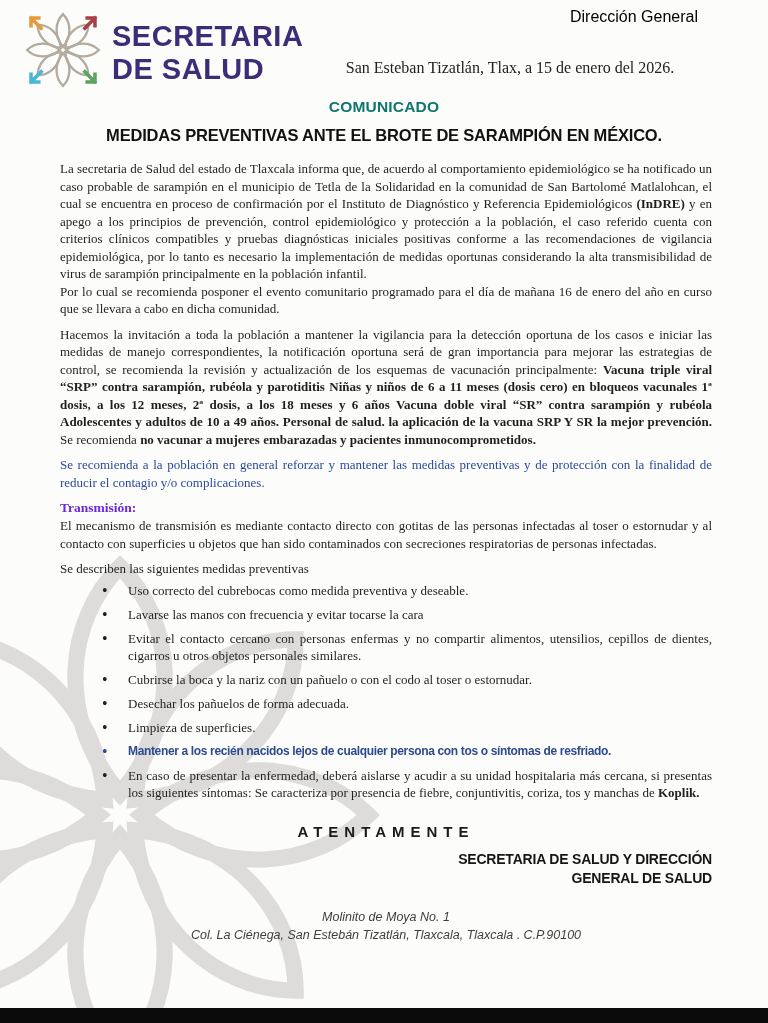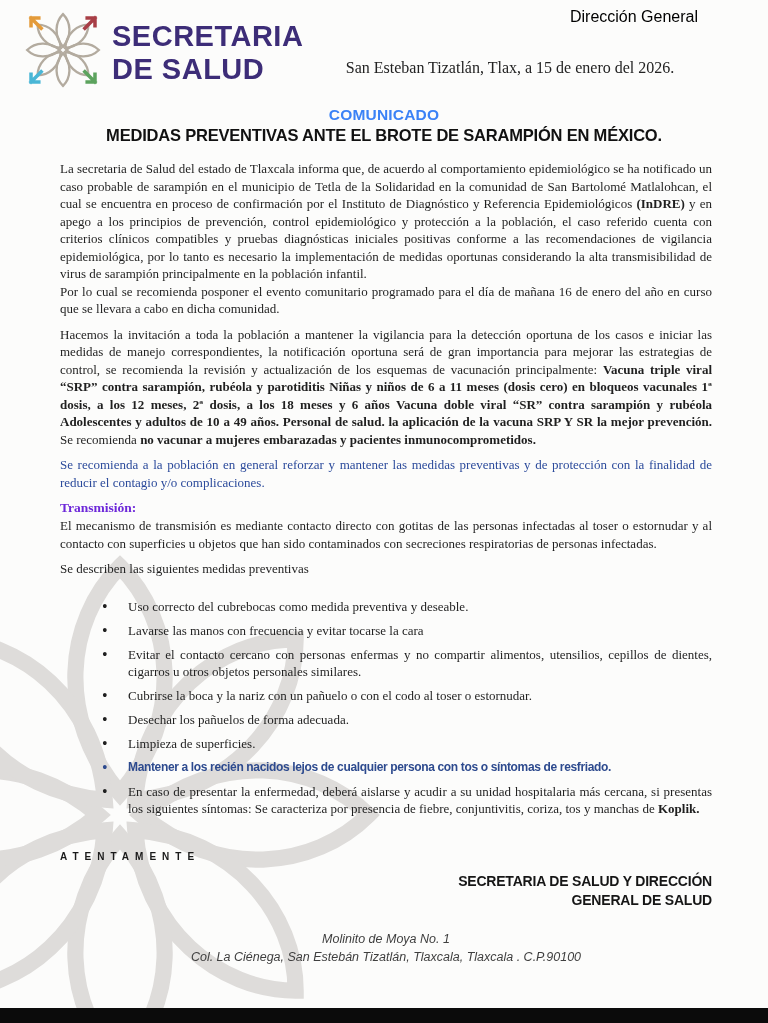--- a/index.html
+++ b/index.html
@@ -10,45 +10,45 @@
     font-family:"Liberation Serif", serif; color:#1f1f1f;
   }
   
   .logo-svg { position:absolute; left:24px; top:10px; width:78px; height:80px; color:#b3ab9f; }
   .brand { position:absolute; left:112px; top:20px; font-family:"Liberation Sans", sans-serif;
            font-weight:bold; font-size:29px; line-height:33px; letter-spacing:0.5px; color:#3d2d78; }
   .dept { position:absolute; right:70px; top:8px; font-family:"Liberation Sans", sans-serif;
           font-size:16px; color:#000000; }
   .dateline { position:absolute; left:252px; top:59px; width:516px; text-align:center;
               font-size:16px; color:#222; }
-  .comunicado { position:absolute; left:56px; right:56px; top:106px; text-align:center;
+  .comunicado { position:absolute; left:56px; right:56px; top:98px; text-align:center;
                 font-family:"Liberation Sans", sans-serif; font-weight:bold; font-size:15.5px;
-                letter-spacing:0.2px; color:#3b82f6; }
+                letter-spacing:0.2px; color:#0f766e; }
   .doc-title { position:absolute; left:56px; right:56px; top:126px; text-align:center;
                font-family:"Liberation Sans", sans-serif; font-weight:bold; font-size:16.5px;
                letter-spacing:-0.2px; color:#111; }
   
   .main { position:absolute; left:60px; top:160px; width:652px; z-index:2; }
   .serif { font-size:13px; line-height:17.5px; text-align:justify; }
   .b { font-weight:bold; }
   .gap { margin-top:8px; }
   .advisory { color:#2b4a9b; }
   .trans-head { font-weight:bold; color:#6d28d9; font-size:13.5px; line-height:18px; margin-top:8px; }
   .measures-intro { text-align:left; margin-top:8px; }
-  ul.measures { list-style:none; margin-top:20px; padding-left:42px; }
+  ul.measures { list-style:none; margin-top:4px; padding-left:42px; }
   ul.measures li { display:flex; margin-bottom:6px; }
   .bullet-dot { flex:0 0 26px; }
   .bullet-dot::before { content:"•"; font-size:16px; line-height:17.5px; }
   .bullet-text { flex:1; font-size:13px; line-height:17.5px; text-align:justify; }
   li.blue .bullet-dot::before { color:#2d4a8e; }
   li.blue .bullet-text { font-family:"Liberation Sans", sans-serif; font-weight:bold;
                          font-size:12px; letter-spacing:-0.35px; line-height:17.5px; color:#2d4a8e; }
   
-  .closing { margin-top:33px; font-family:"Liberation Sans", sans-serif;
-             font-weight:bold; font-size:10px; letter-spacing:6px; color:#1a1a1a; }
+  .closing { margin-top:21px; text-align:center; font-family:"Liberation Sans", sans-serif;
+             font-weight:bold; font-size:15px; letter-spacing:6px; color:#1a1a1a; }
   .signature { margin-top:10px; text-align:right; font-family:"Liberation Sans", sans-serif;
                font-weight:bold; font-size:14px; letter-spacing:-0.2px; line-height:19px; color:#161616; }
   .address { margin-top:20px; text-align:center; font-family:"Liberation Sans", sans-serif;
              font-weight:normal; font-style:italic; font-size:12.5px; line-height:18px; color:#3f3f3f; }
   .bottom-bar { position:absolute; left:0; right:0; bottom:0; height:15px; background:#0b0b0b; z-index:3; }
   .watermark { position:absolute; left:-150px; top:545px; width:540px; height:540px;
                color:#dedcda; z-index:0; }
 </style>
 </head>
 <body>

